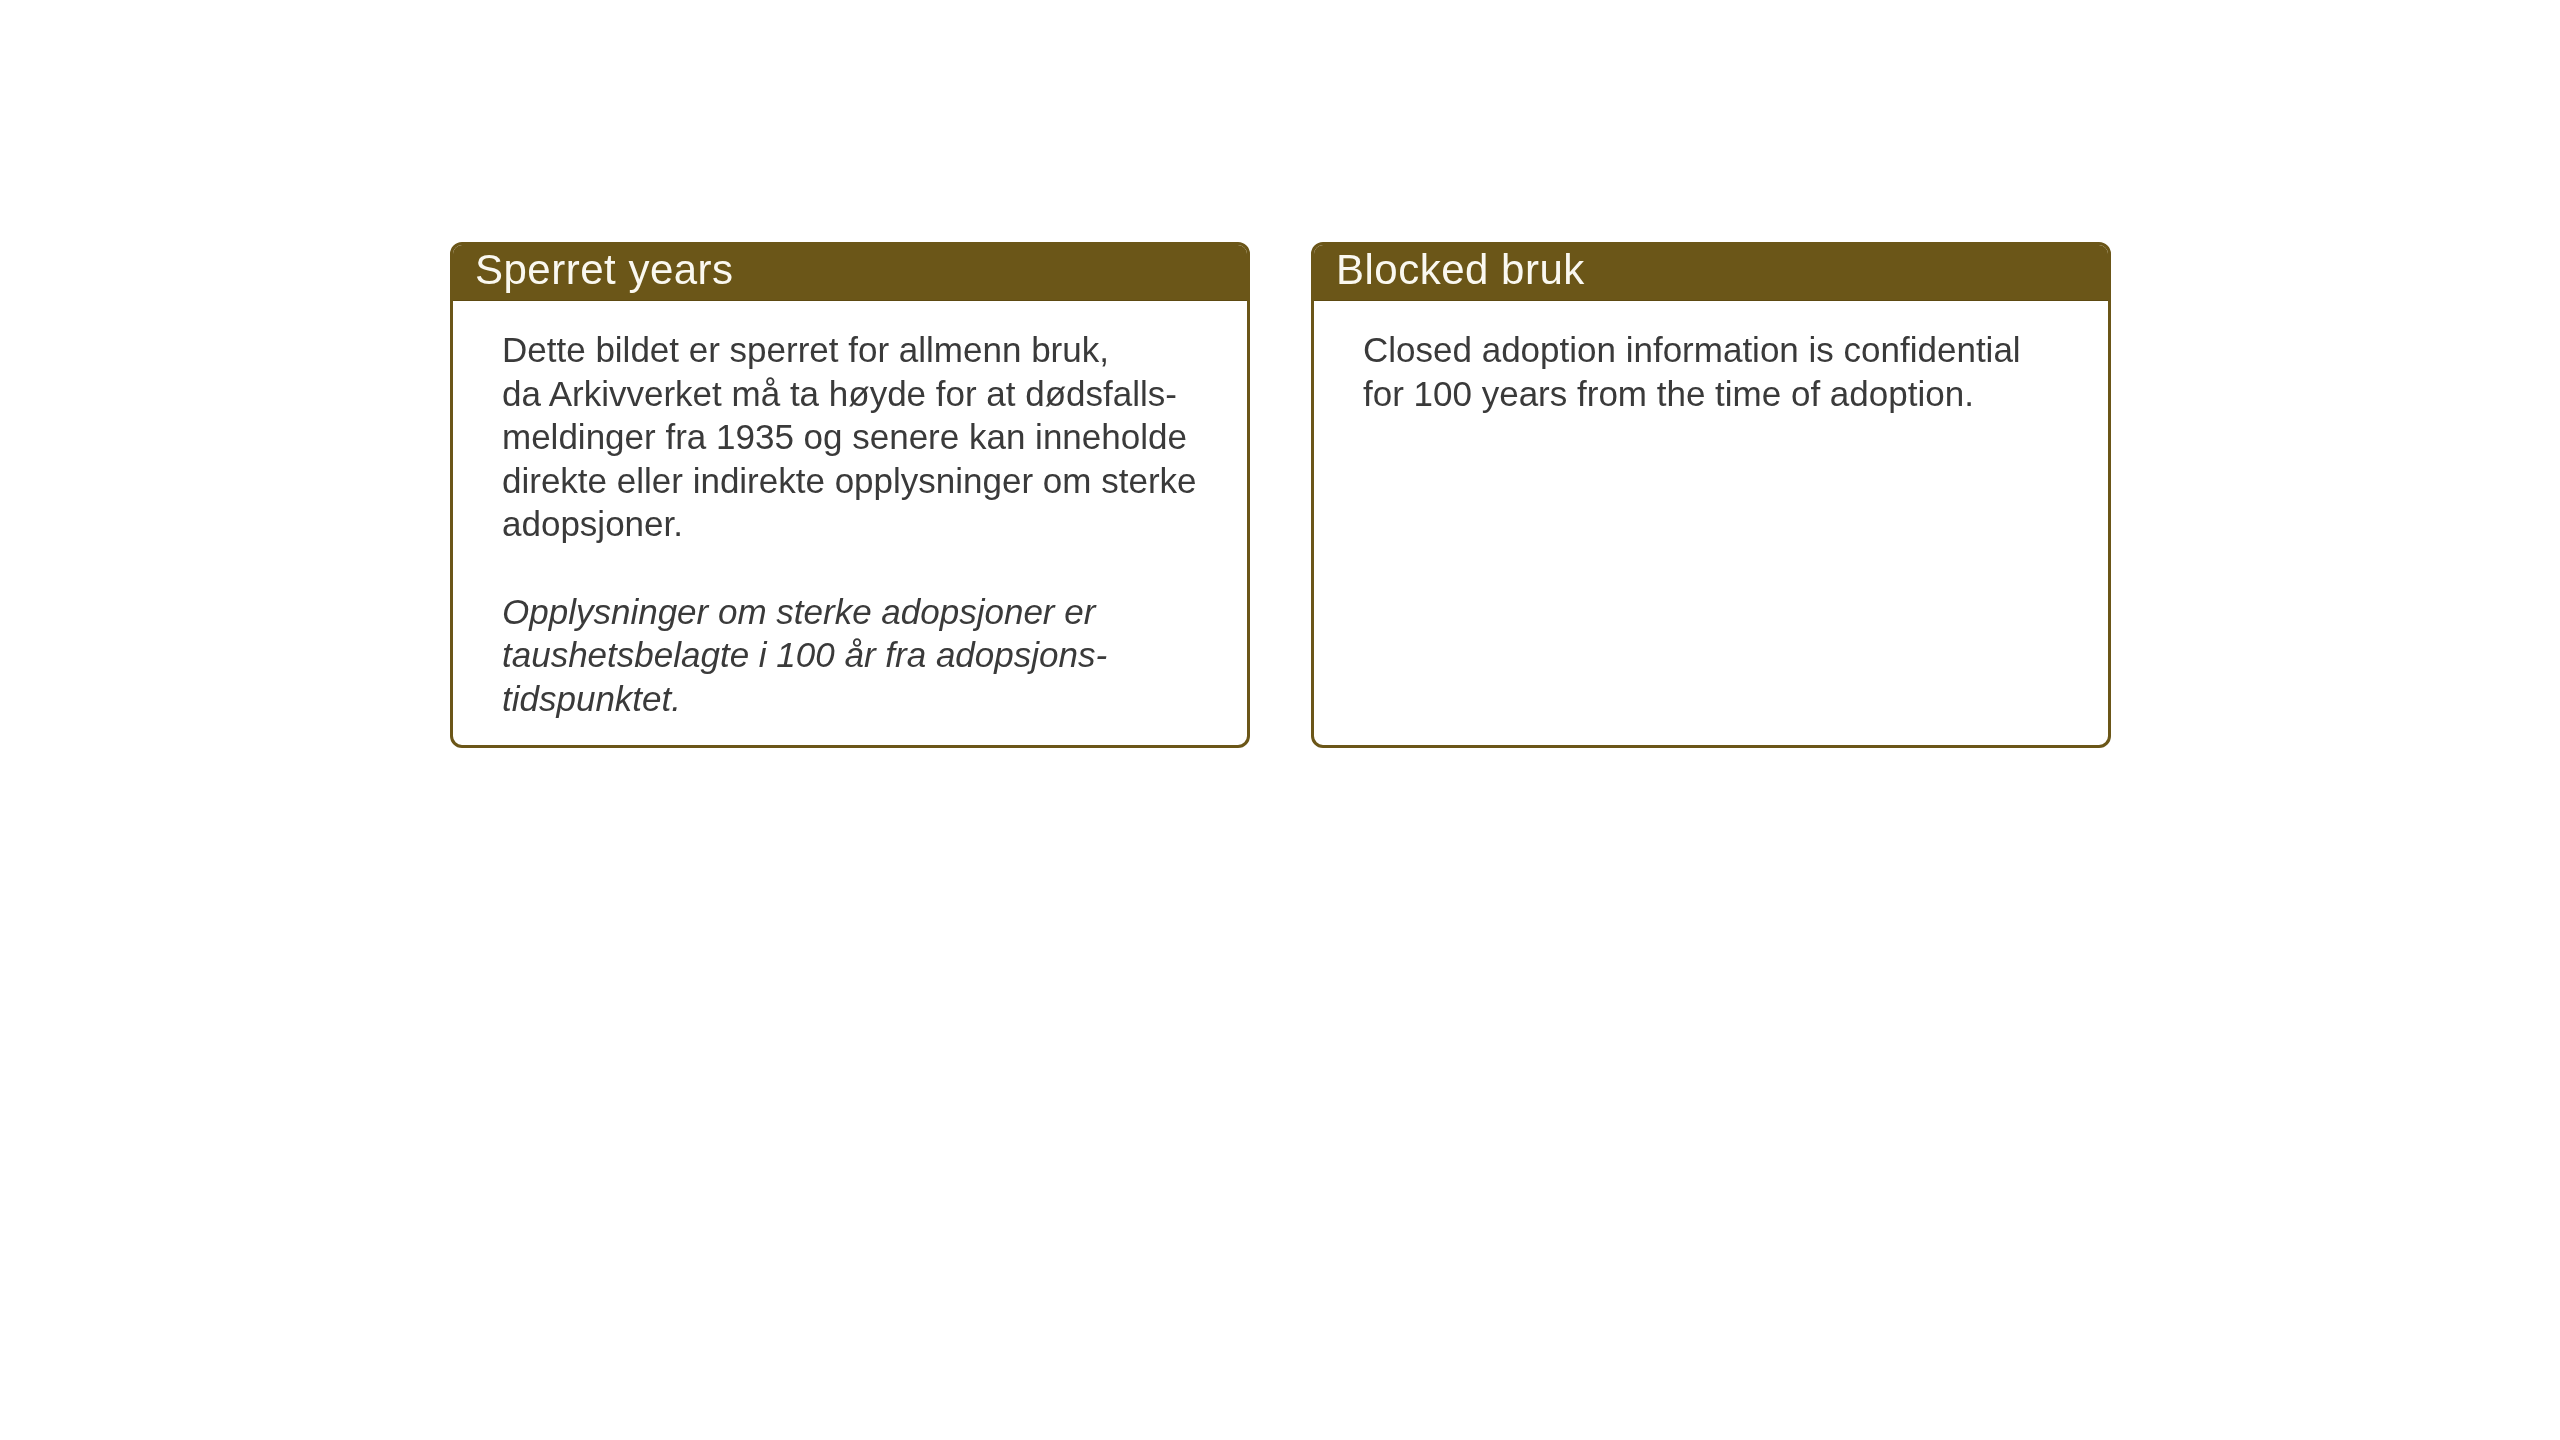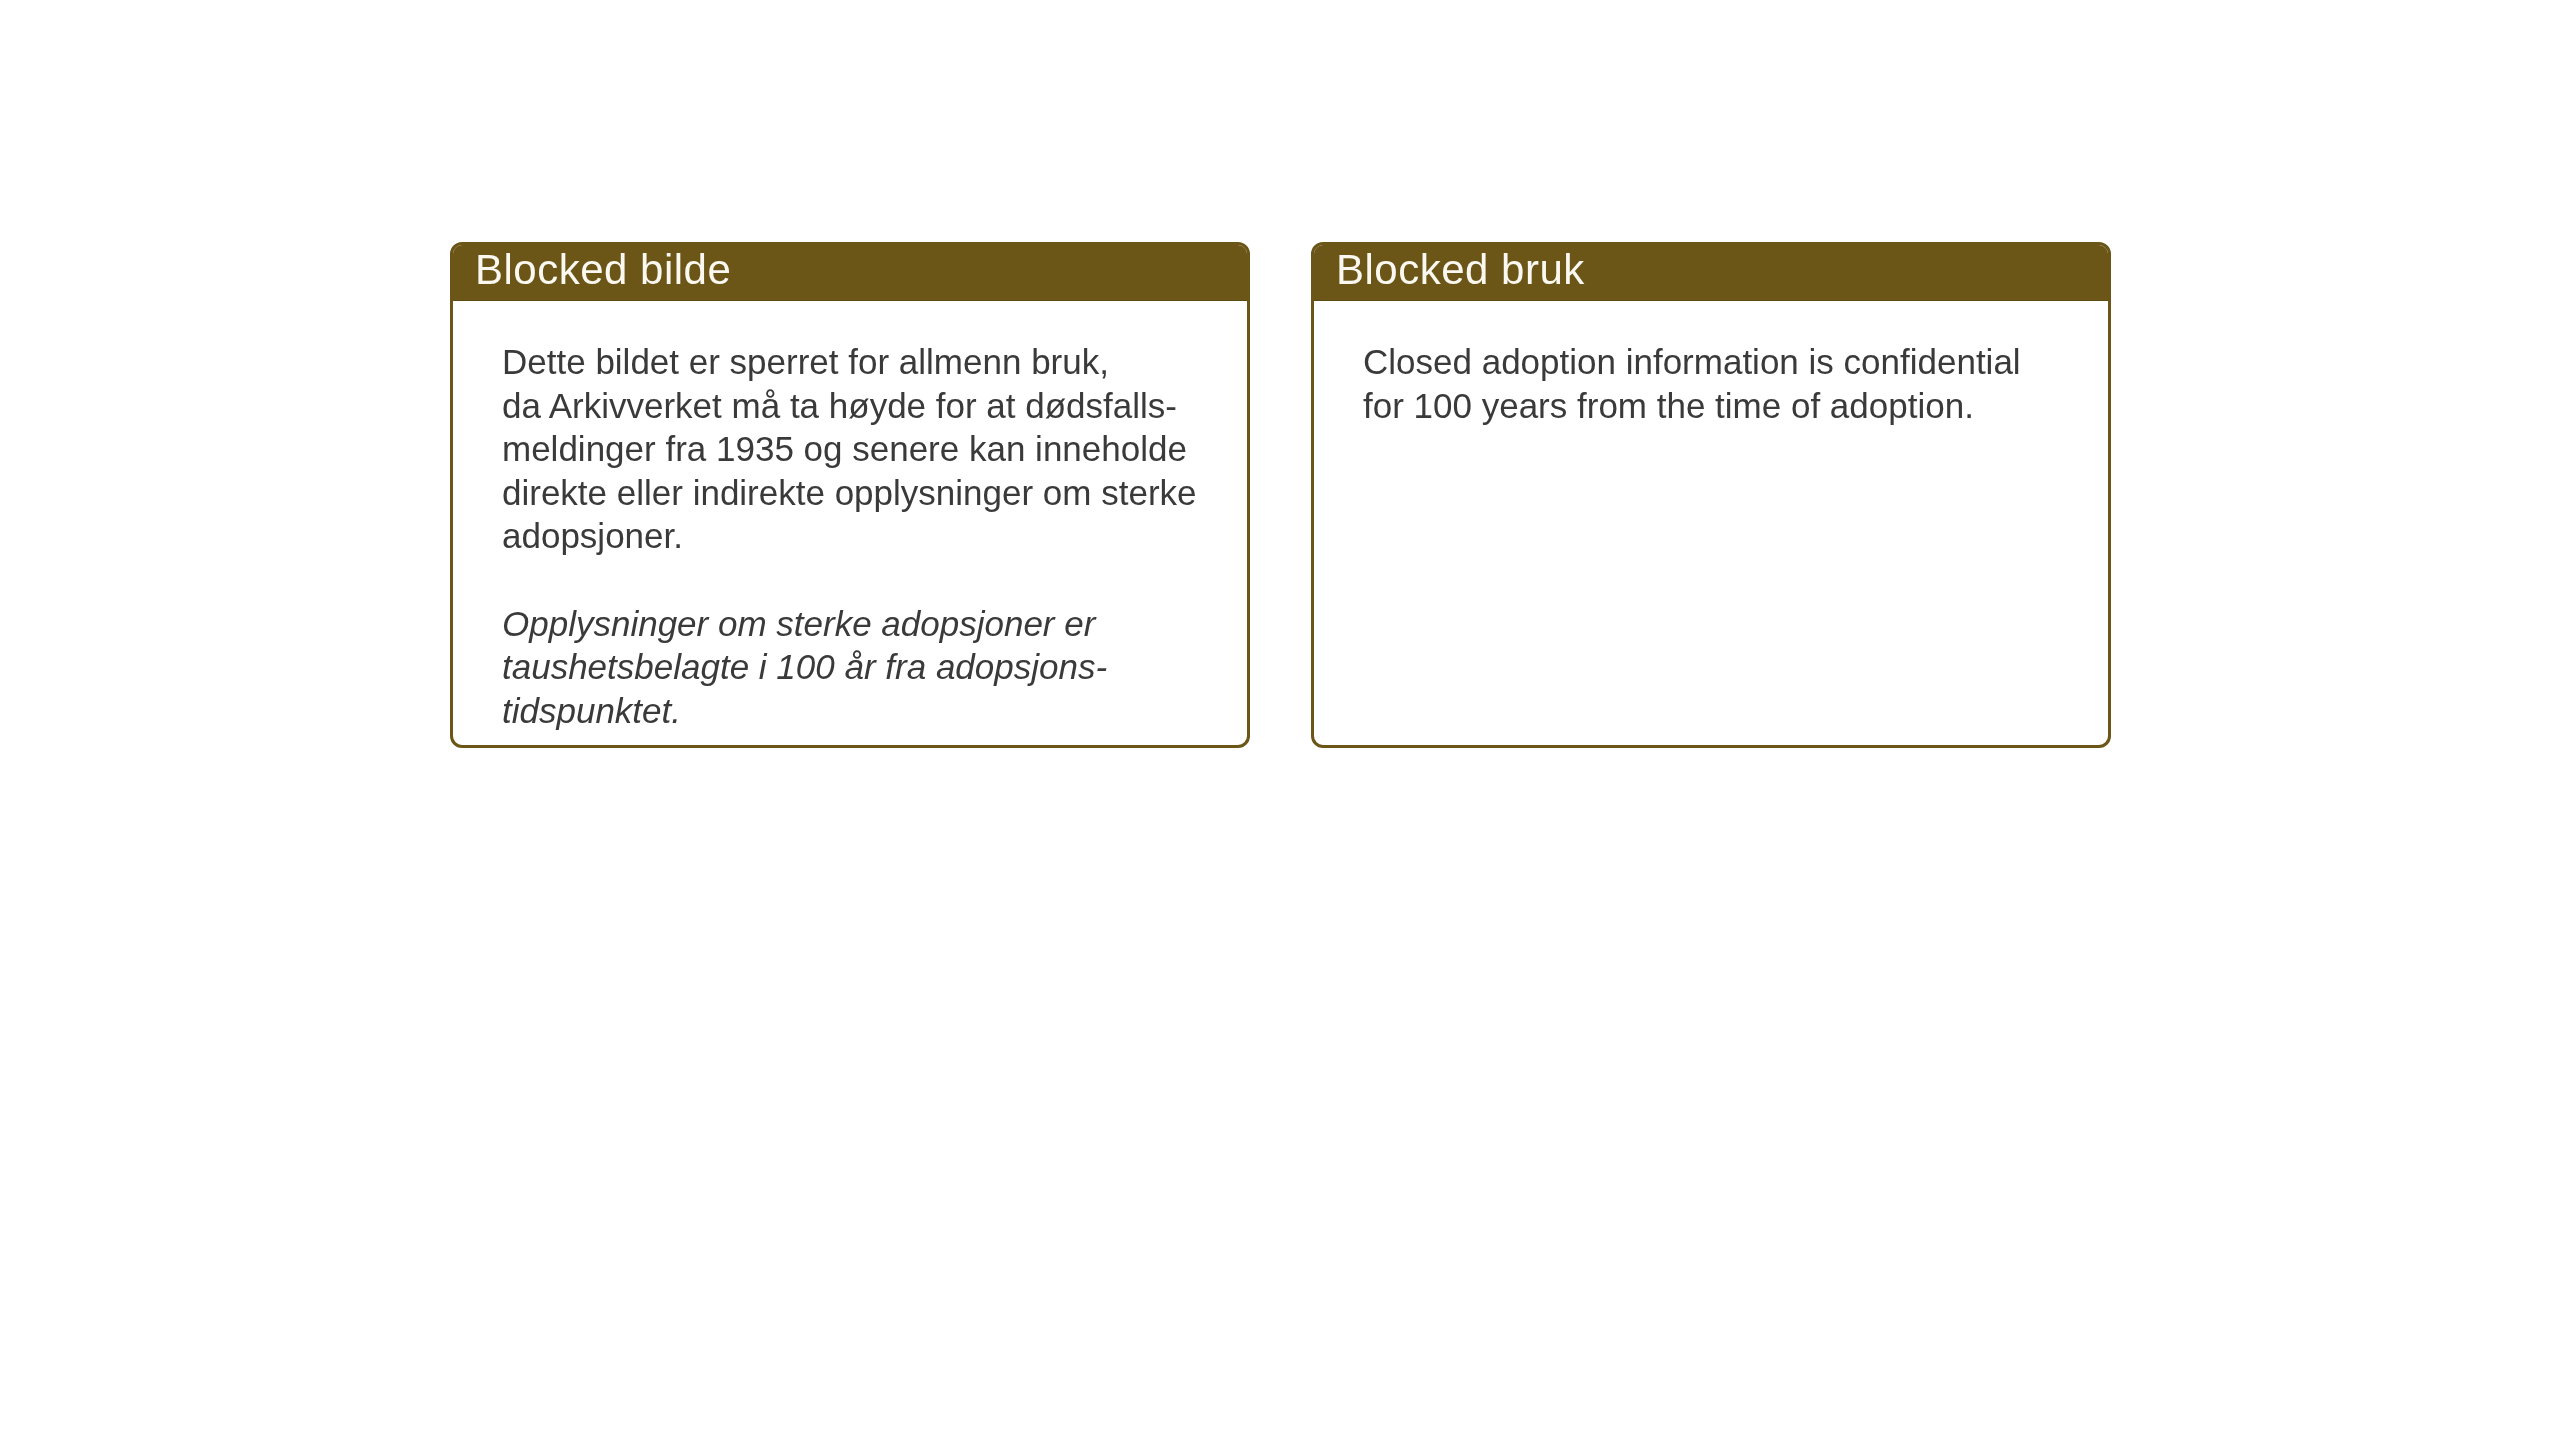--- a/index.html
+++ b/index.html
@@ -40,40 +40,40 @@
   .card-title {
     color: #faf8f0;
     font-size: 42px;
     font-weight: 400;
     line-height: 1;
     letter-spacing: 0.5px;
     position: relative;
     top: -2px;
   }
   .card-body {
-    padding: 39px 18px 0 49px;
+    padding: 27px 18px 0 49px;
   }
   .card-paragraph {
     margin: 0;
     font-size: 35px;
     line-height: 43.5px;
     color: #3a3a3a;
     white-space: pre;
   }
   .card-paragraph + .card-paragraph {
     margin-top: 44px;
     font-style: italic;
   }
 </style>
 </head>
 <body>
 
 <div class="notice-card card-no">
   <div class="card-header">
-    <span class="card-title">Blocked bilde</span>
+    <span class="card-title">Sperret years</span>
   </div>
   <div class="card-body">
     <p class="card-paragraph">Dette bildet er sperret for allmenn bruk,
 da Arkivverket må ta høyde for at dødsfalls-
 meldinger fra 1935 og senere kan inneholde
 direkte eller indirekte opplysninger om sterke
 adopsjoner.</p>
     <p class="card-paragraph">Opplysninger om sterke adopsjoner er
 taushetsbelagte i 100 år fra adopsjons-
 tidspunktet.</p>

